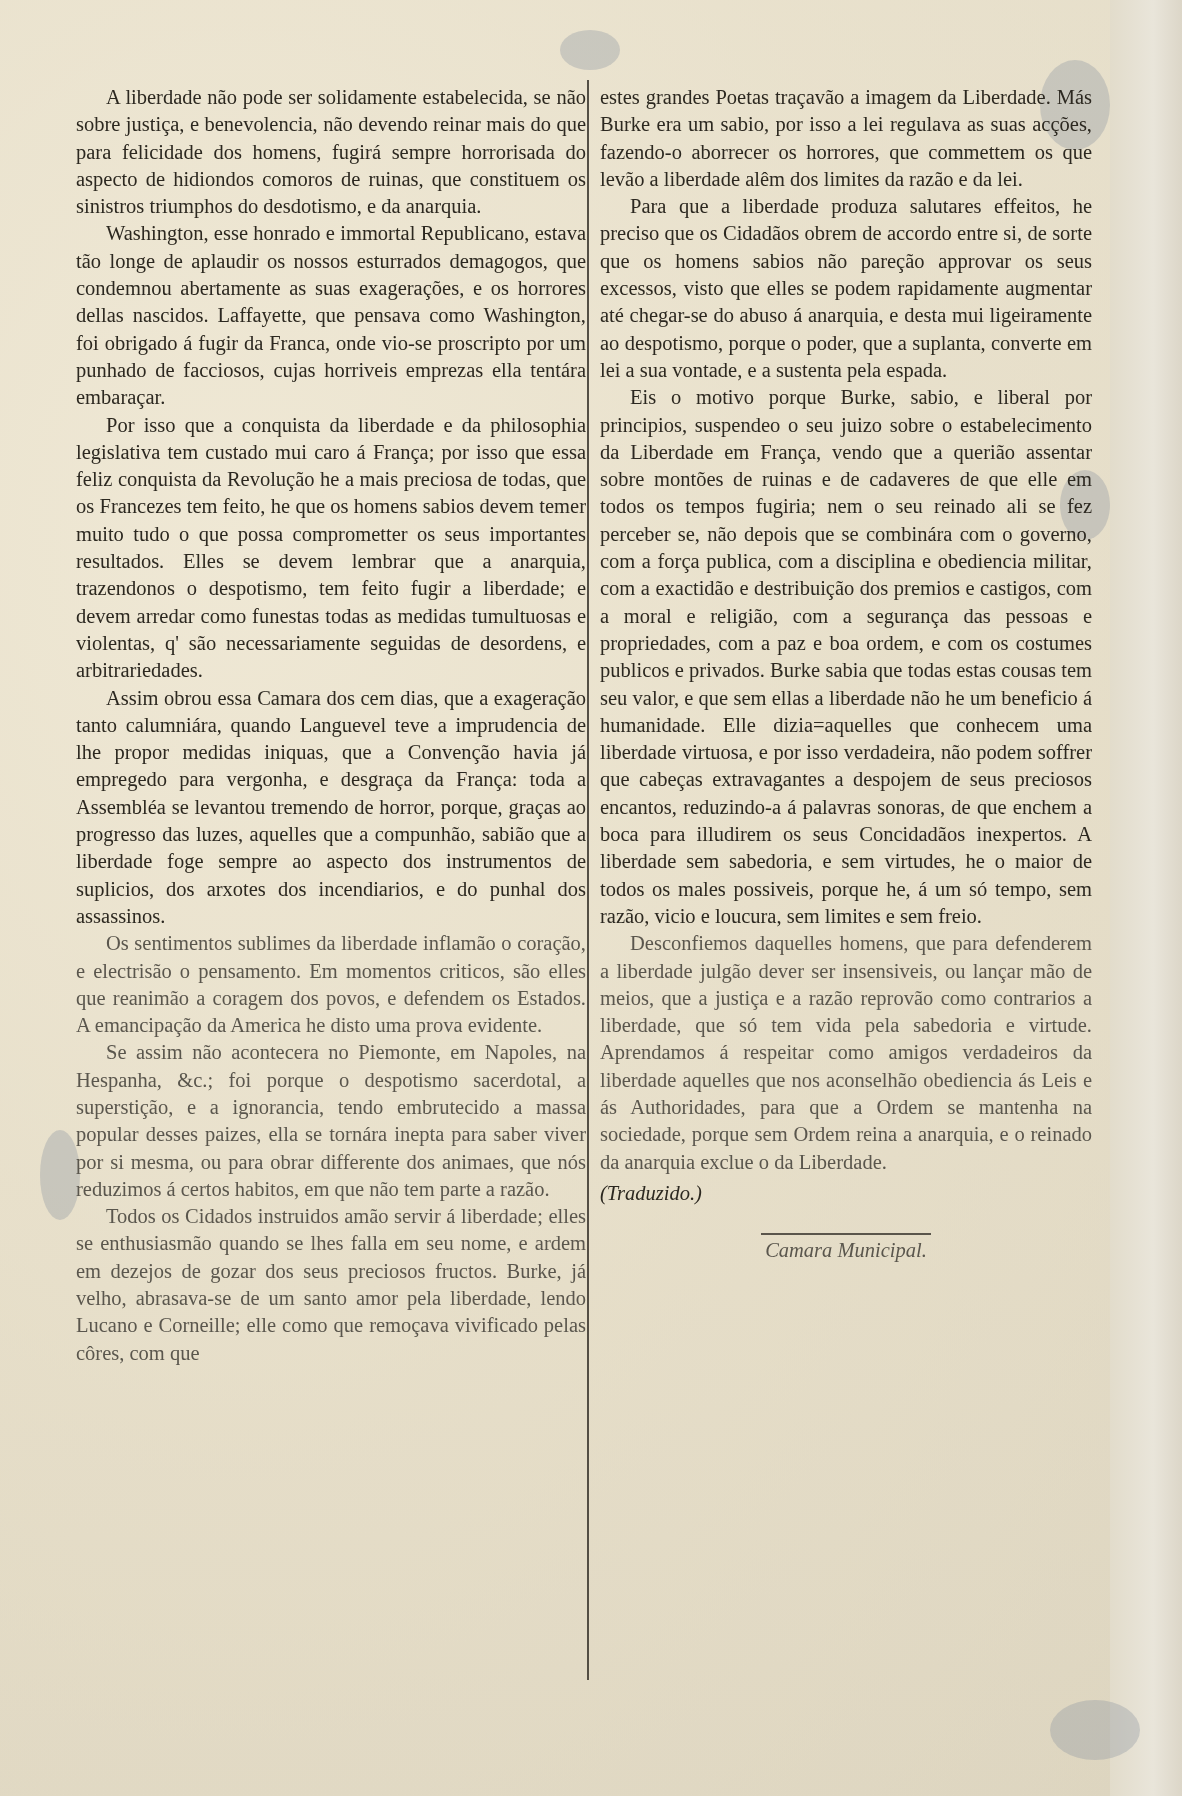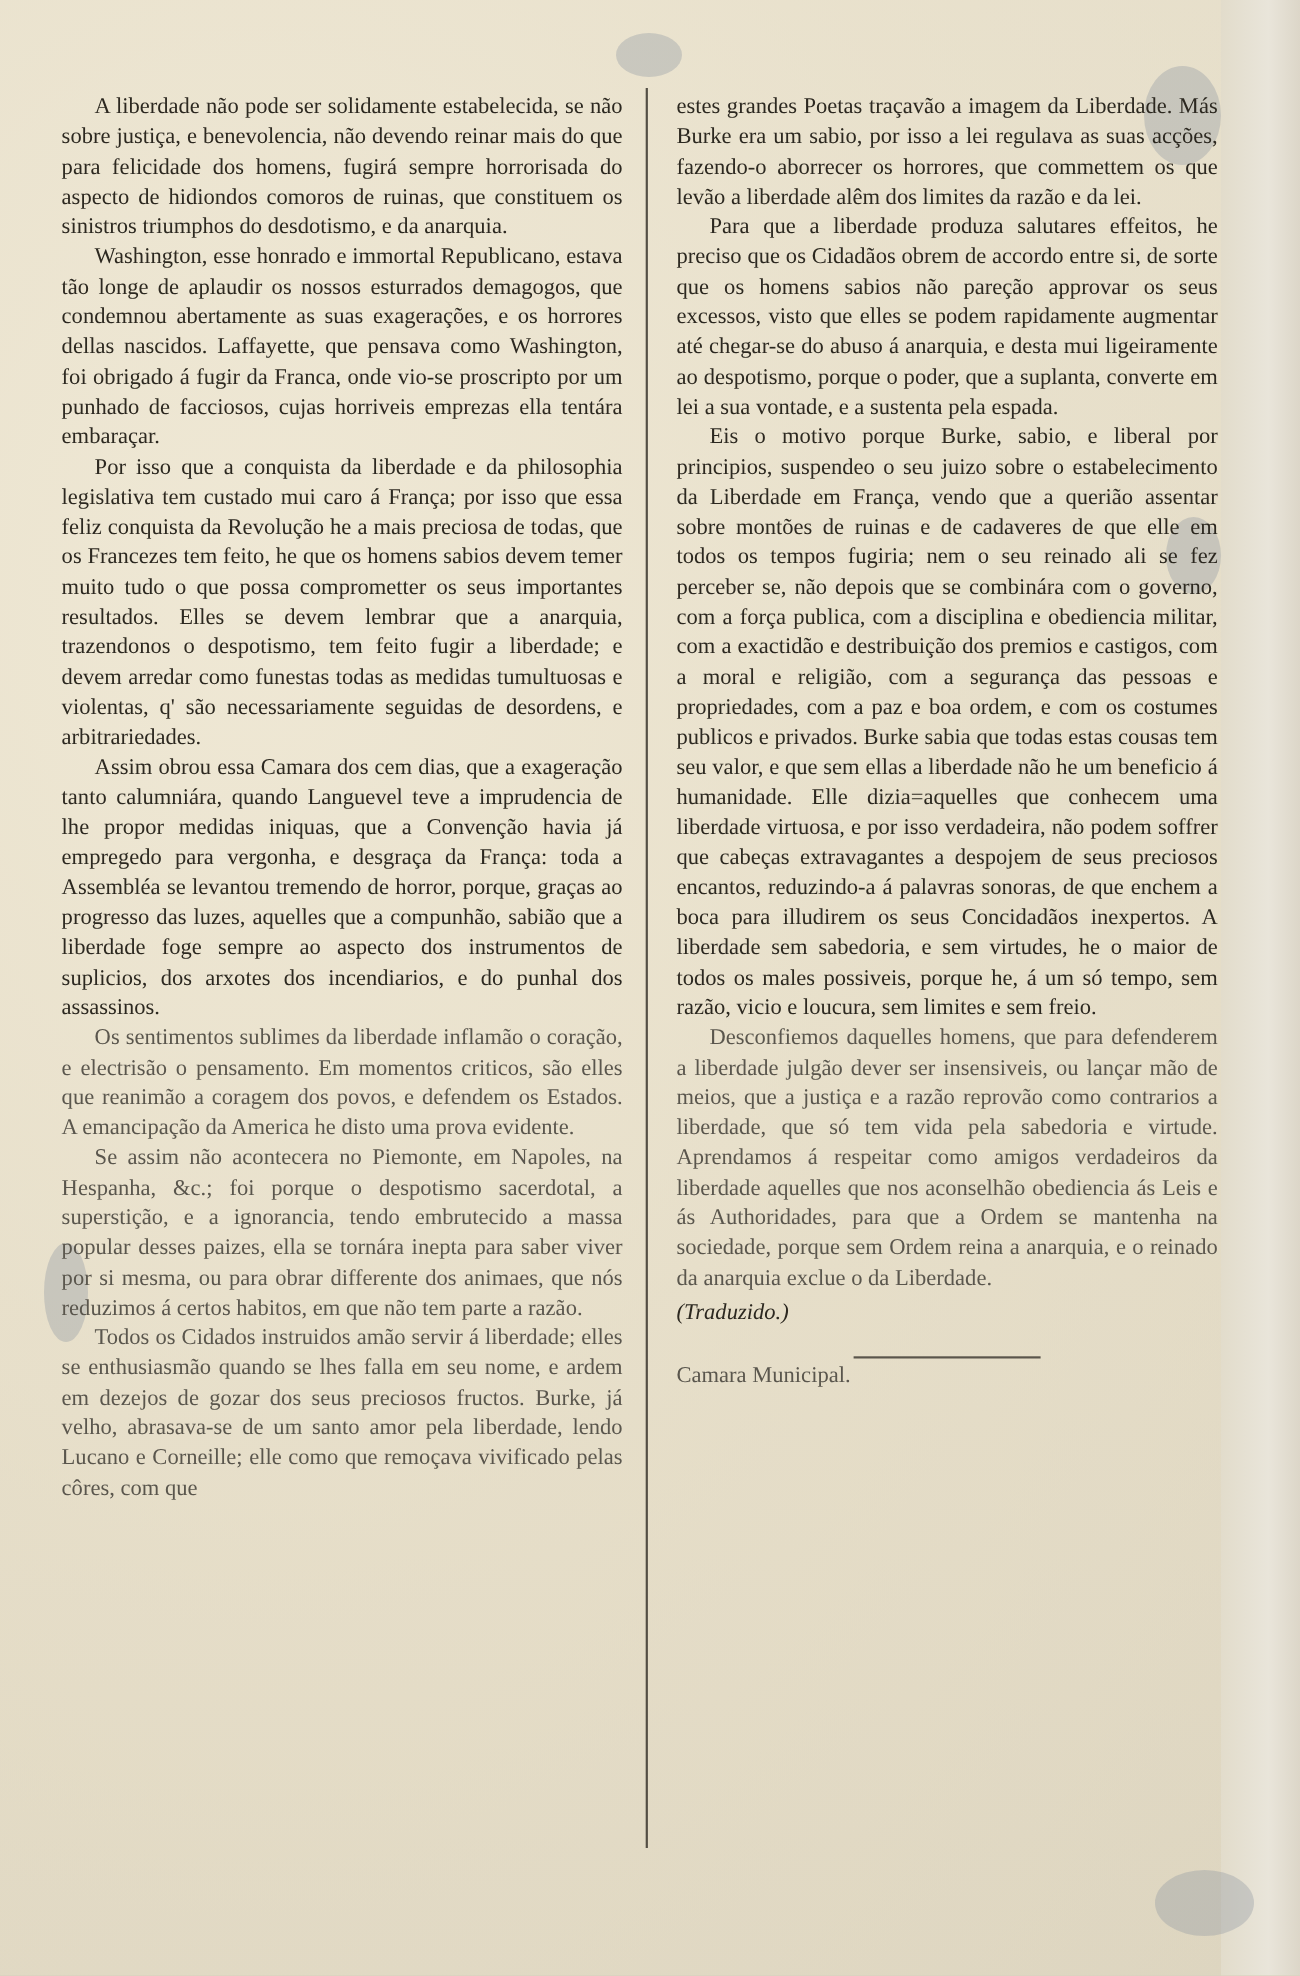--- a/index.html
+++ b/index.html
@@ -18,36 +18,37 @@
   }
   .right-margin {
     position: absolute; left: 1110px; top: 0; width: 72px; height: 1796px;
     background: linear-gradient(90deg, #e2dccb 0%, #e9e5da 60%, #dcd6c8 100%);
   }
   .stain { position: absolute; border-radius: 50%; background: rgba(140,150,160,0.35); }
   .col {
     position: absolute; top: 84px;
     font-size: 20.5px; line-height: 27.3px;
     text-align: justify;
+    margin-left: 20px;
   }
   .col-left { left: 56px; width: 510px; }
-  .col-right { left: 615px; width: 492px; }
+  .col-right { left: 580px; width: 492px; }
   .col p { margin: 0; text-indent: 30px; }
   .col p.noindent { text-indent: 0; }
   .col i { font-style: italic; }
   .col-rule {
     position: absolute; left: 587px; top: 80px; width: 2px; height: 1600px;
     background: #3a352d; opacity: 0.85;
   }
   .signature { text-align: left; padding-right: 32px; text-indent: 0 !important; margin-top: 4px !important; }
   .sep-rule {
     width: 170px; height: 2px; background: #5a554b; margin: 26px auto 2px auto;
   }
   .section-title { text-align: center !important; text-indent: 0 !important; font-size: 23px; letter-spacing: 1px; }
-  .section-sub { text-align: left; text-indent: 0 !important; }
+  .section-sub { text-align: center; text-indent: 0 !important; font-style: italic; }
   .faded { color: #5a564d; }
 </style>
 </head>
 <body>
 
 <div class="page">
   <div class="right-margin"></div>
 
   <div class="stain" style="left:560px;top:30px;width:60px;height:40px;"></div>
   <div class="stain" style="left:1040px;top:60px;width:70px;height:90px;"></div>

